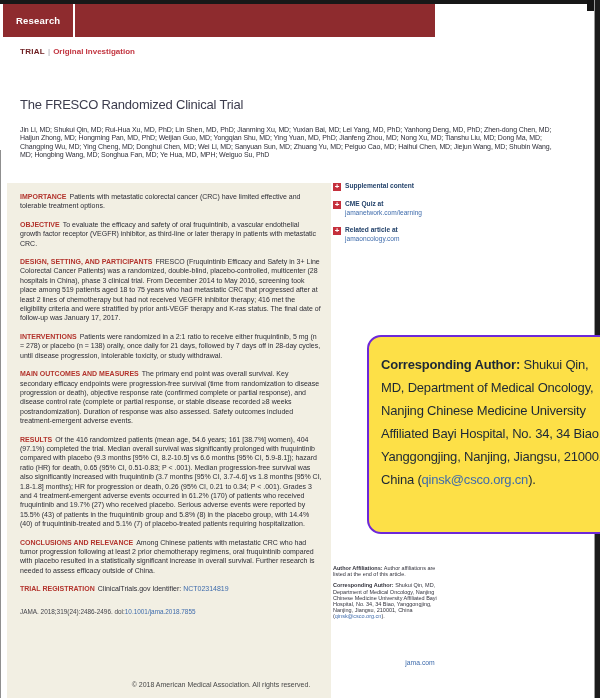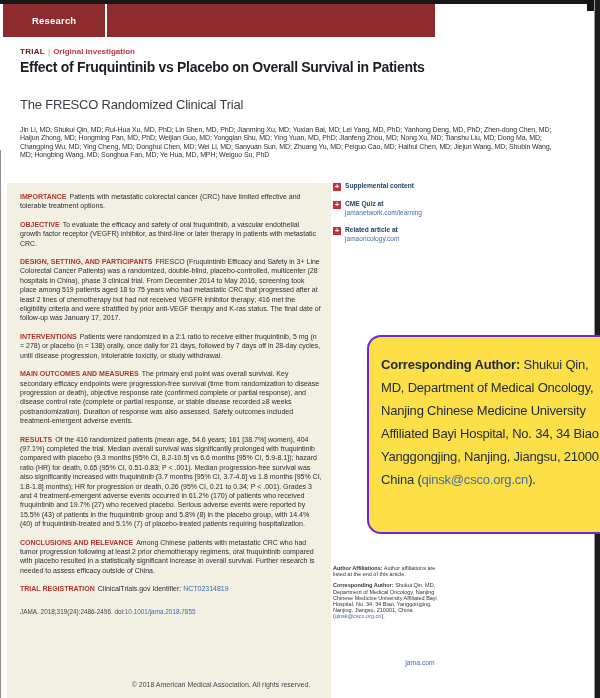--- a/index.html
+++ b/index.html
@@ -11,21 +11,21 @@
   .top-edge{position:absolute;left:0;top:0;width:600px;height:4px;background:#181818;}
   .right-edge{position:absolute;right:0;top:0;width:5px;height:698px;background:#1c1c1c;border-left:1px solid #9a9a9a;}
   .corner-block{position:absolute;right:0;top:0;width:13px;height:11px;background:#141414;}
   .left-edge{position:absolute;left:0;top:150px;bottom:0;width:1px;background:#8f8f8f;}
 
   .banner{
     position:absolute;left:3px;top:4px;width:432px;height:33px;background:#8e2b2e;
     display:flex;align-items:stretch;
   }
   .research-tab{
-    display:flex;align-items:center;padding:0 29px;border-right:2px solid #ffffff;
+    display:flex;align-items:center;padding:0 13px;border-right:2px solid #ffffff;
     color:#ffffff;font-weight:bold;font-size:9.5px;letter-spacing:.2px;
   }
 
   .kicker{position:absolute;left:20px;top:47px;font-size:8px;font-weight:bold;}
   .kicker-journal{color:#6e2023;letter-spacing:.3px;}
   .kicker-sep{color:#9b9ba4;margin:0 3px;font-weight:normal;}
   .kicker-category{color:#c23540;}
 
   .title{
     position:absolute;left:20px;top:58px;width:560px;margin:0;
@@ -86,21 +86,21 @@
 
   <div class="banner">
     <span class="research-tab">Research</span>
   </div>
 
   <div class="kicker">
     <span class="kicker-journal">TRIAL</span><span class="kicker-sep">|</span><span class="kicker-category">Original Investigation</span>
   </div>
 
   <h1 class="title">
-    <span>Effect of Fruquintinib vs Placebo on Overall Survival in Patients</span><br>
+    <br>
   </h1>
   <div class="subtitle">The FRESCO Randomized Clinical Trial</div>
 
   <div class="authors">Jin Li, MD; Shukui Qin, MD; Rui-Hua Xu, MD, PhD; Lin Shen, MD, PhD; Jianming Xu, MD; Yuxian Bai, MD; Lei Yang, MD, PhD; Yanhong Deng, MD, PhD; Zhen-dong Chen, MD; Haijun Zhong, MD; Hongming Pan, MD, PhD; Weijian Guo, MD; Yongqian Shu, MD; Ying Yuan, MD, PhD; Jianfeng Zhou, MD; Nong Xu, MD; Tianshu Liu, MD; Dong Ma, MD; Changping Wu, MD; Ying Cheng, MD; Donghui Chen, MD; Wei Li, MD; Sanyuan Sun, MD; Zhuang Yu, MD; Peiguo Cao, MD; Haihui Chen, MD; Jiejun Wang, MD; Shubin Wang, MD; Hongbing Wang, MD; Songhua Fan, MD; Ye Hua, MD, MPH; Weiguo Su, PhD</div>
 
   <div class="abstract">
     <p class="sec">
       <span class="sec-label">IMPORTANCE</span><span class="sec-text">Patients with metastatic colorectal cancer (CRC) have limited effective and tolerable treatment options.</span>
     </p>
     <p class="sec">

